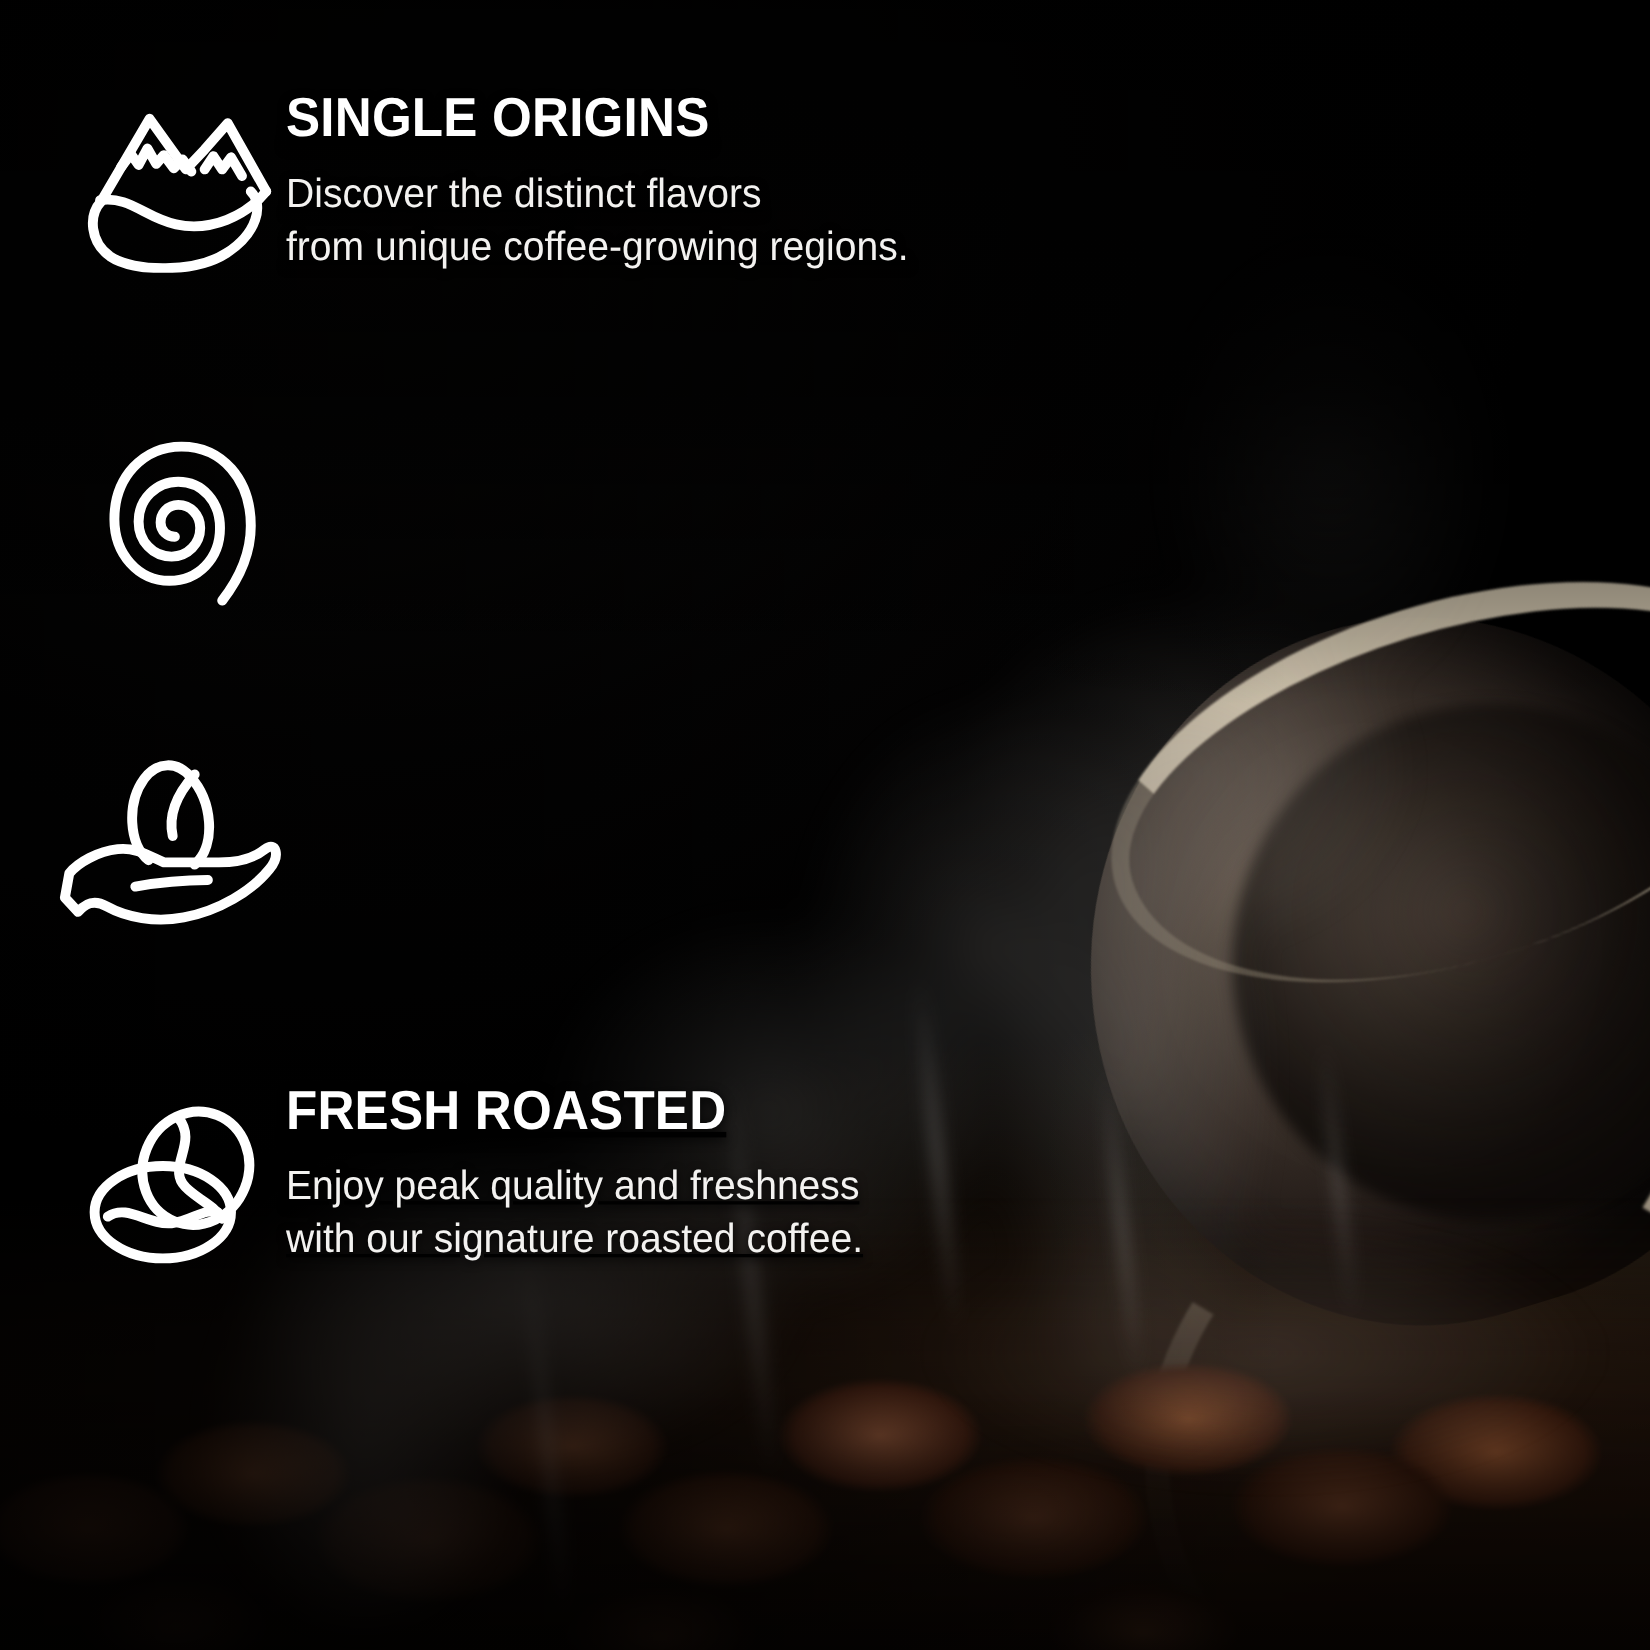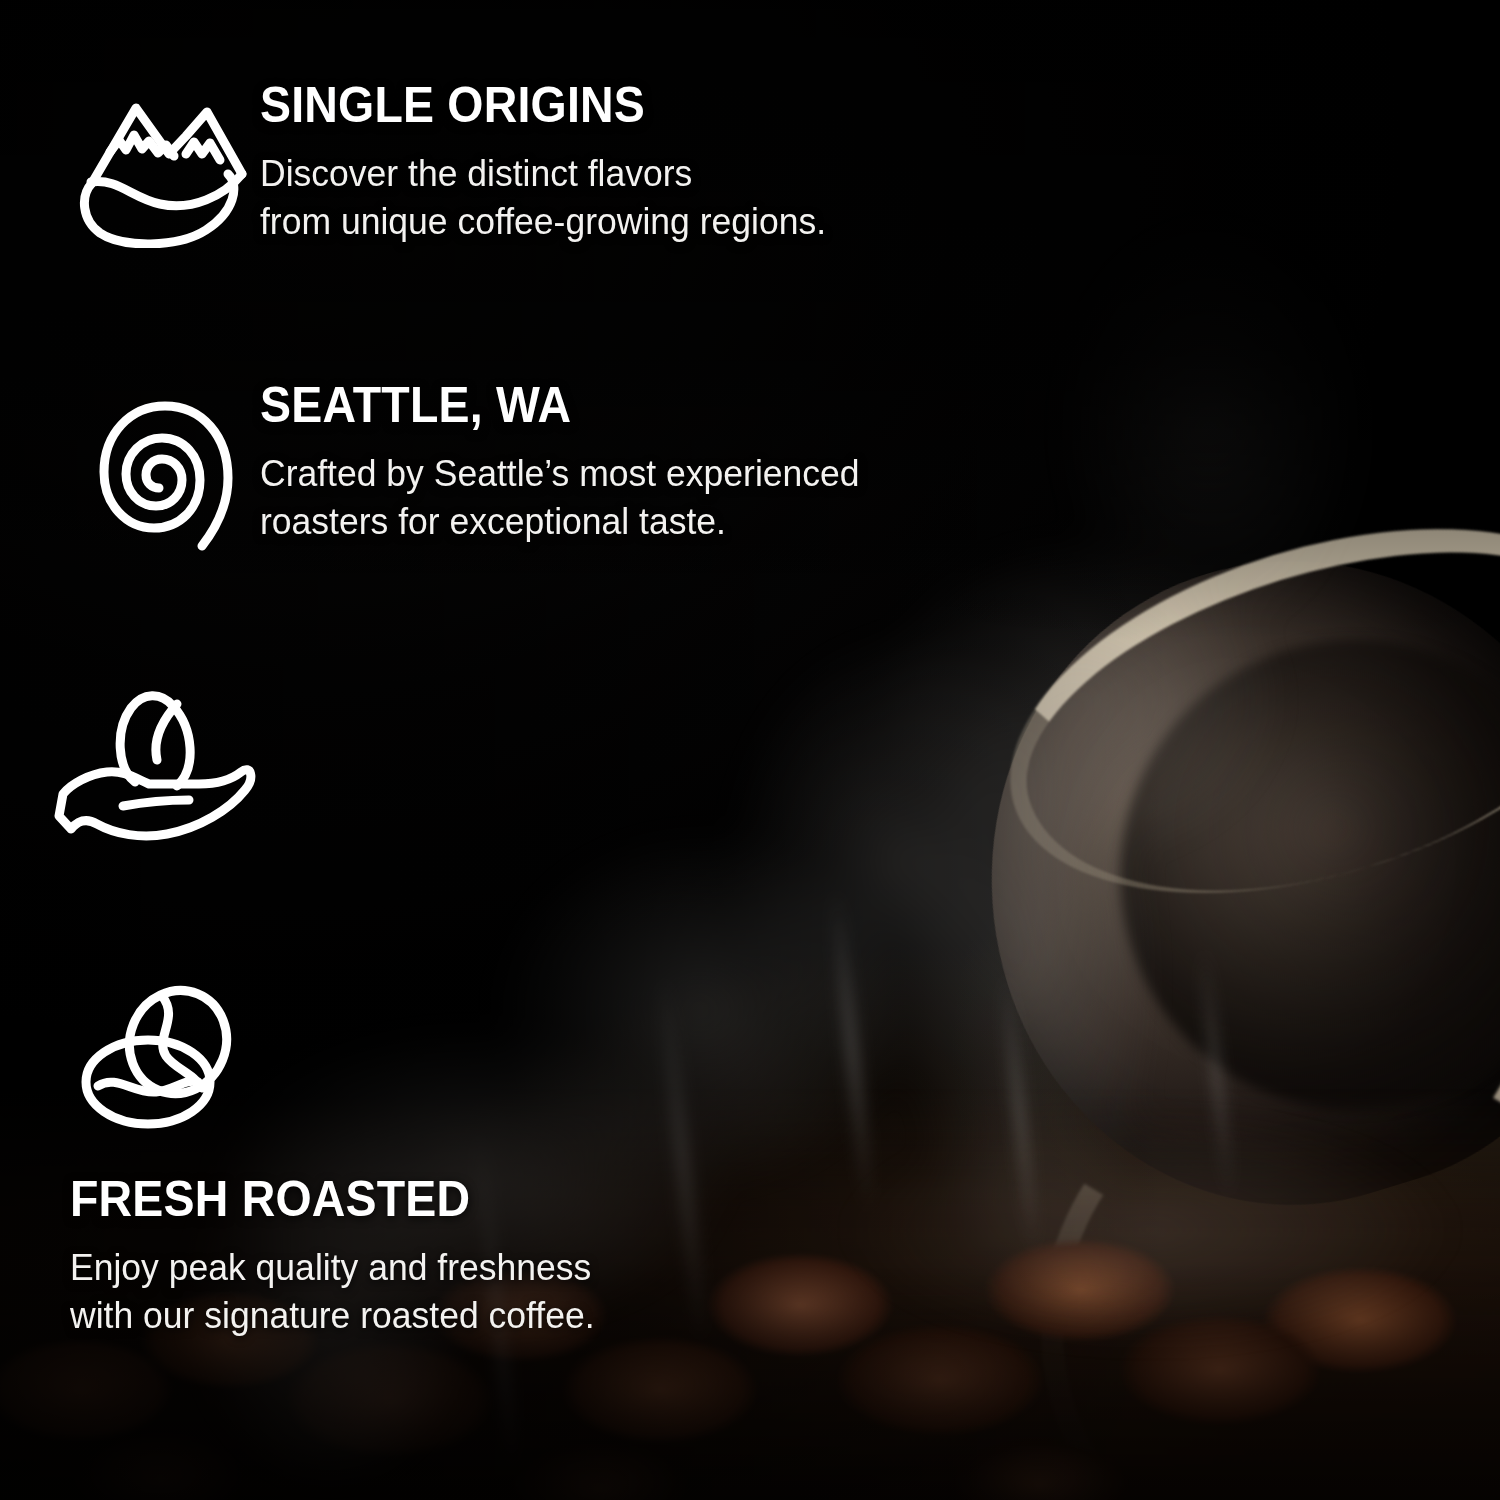--- a/index.html
+++ b/index.html
@@ -146,21 +146,22 @@
   
   .features {
     position: absolute;
     left: 0; top: 0;
     width: 1500px;
     z-index: 5;
   }
   .feature {
     position: absolute;
     display: flex;
-    align-items: flex-start;
+    align-items: flex-end;
+    text-decoration: underline;
   }
   .feature-icon {
     width: 190px;
     flex: 0 0 190px;
     display: flex;
     align-items: flex-start;
     justify-content: center;
   }
   .feature-icon svg { display: block; }
   .feature-text { padding-top: 2px; }
@@ -188,21 +189,21 @@
     transform: scaleX(0.96);
     transform-origin: left center;
     text-shadow: 0 2px 9px rgba(0,0,0,0.9);
   }
   .feature-desc .ln { display: block; white-space: nowrap; }
 
   
   #feature-0 { left: 70px;  top: 78px;  }
   #feature-1 { left: 70px;  top: 378px; }
   #feature-2 { left: 48px;  top: 686px; }
-  #feature-3 { left: 70px;  top: 982px; flex-direction: column; }
+  #feature-3 { left: 70px;  top: 982px; }
 
   #feature-2 .feature-icon { width: 212px; flex-basis: 212px; }
 </style>
 </head>
 <body>
 
 <div id="stage">
 
   <div class="bg-layer bg-base"></div>
   <div class="mug"></div>
@@ -252,27 +253,20 @@
                    C90 150 110 130 110 102
                    C110 78 94 60 72 60
                    C52 60 36 76 36 96
                    C36 114 49 128 66 128
                    C81 128 92 116 92 102
                    C92 90 83 81 72 81
                    C63 81 56 88 56 97
                    C56 105 62 110 69 110"></path>
         </svg>
       </div>
-      <div class="feature-text">
-        <h2 class="feature-title">SEATTLE, WA</h2>
-        <p class="feature-desc">
-          <span class="ln">Crafted by Seattle’s most experienced</span>
-          <span class="ln">roasters for exceptional taste.</span>
-        </p>
-      </div>
     </div>
 
     <div class="feature" id="feature-2">
       <div class="feature-icon">
         <svg width="210" height="160" viewBox="0 0 210 160" fill="none" stroke="#ffffff" stroke-width="9" stroke-linecap="round" stroke-linejoin="round">
 
           <path d="M86 96 C68 82 66 44 82 22 C94 6 112 6 124 20 C144 42 148 82 128 100"></path>
 
           <path d="M128 18 C110 38 104 56 108 74"></path>
 

